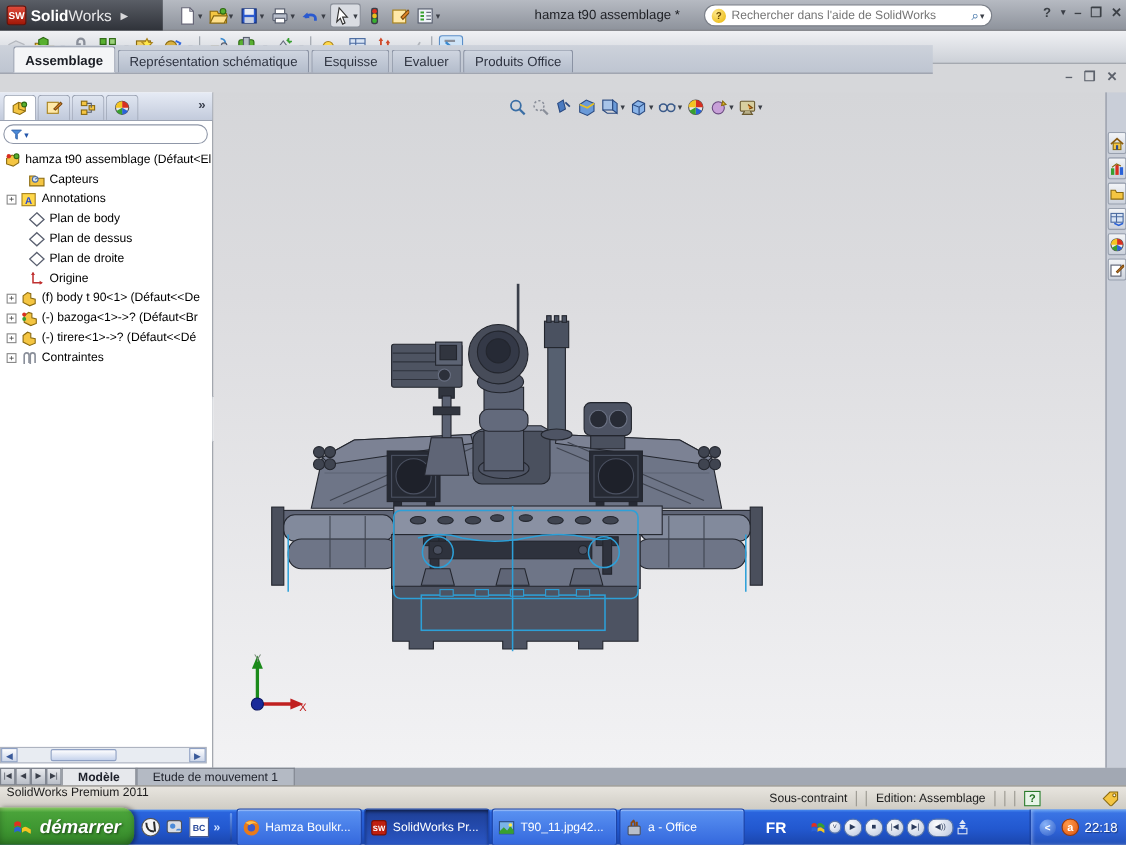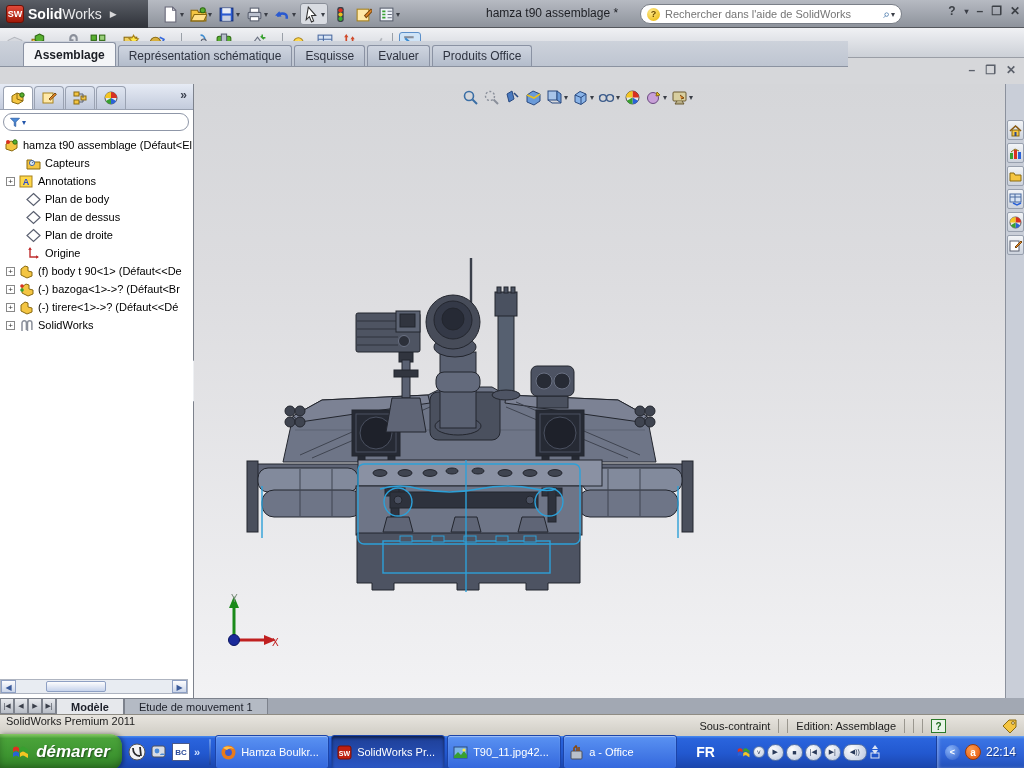--- a/index.html
+++ b/index.html
@@ -38,21 +38,21 @@
   #toolbar2 { left:0; top:28px; width:1024px; height:30px;
     background:linear-gradient(#f0f1f4,#ccd0d7); border-bottom:1px solid #9a9ea6;
     display:flex; align-items:center; padding-left:4px; gap:3px; }
   .a-ico { width:22px; height:22px; border-radius:3px; display:flex; align-items:center; justify-content:center; }
   .a-ico svg { width:19px; height:19px; }
   .a-ico.pressed { background:#cfe4f7; border:1px solid #5b8fc9; }
   .a-sep { width:1px; height:20px; background:#9aa0a8; margin:0 3px; }
 
   
   #cmdtabs { left:0; top:41px; width:848px; height:26px; background:linear-gradient(#cdd2db,#bec5d1);
-    border-bottom:1px solid #8b92a0; display:flex; align-items:flex-end; padding-left:23px; }
+    border-bottom:1px solid #8b92a0; display:flex; align-items:flex-end; padding-left:12px; }
   .ctab { height:21px; padding:0 10px; display:flex; align-items:center; font-size:12px; color:#2e3340;
     background:linear-gradient(#cfd5e0,#b3bccb); border:1px solid #8a92a3; border-bottom:none;
     border-radius:3px 3px 0 0; margin-right:2px; }
   .ctab.active { background:#f4f5f7; font-weight:bold; color:#1a1d24; height:24px; }
   #doc-ctrls { right:8px; top:63px; display:flex; gap:10px; color:#5c616b; font-weight:bold; font-size:12px; }
 
   
   #left-panel { left:0; top:84px; width:194px; height:614px; background:#fff; border-right:1px solid #7d828c; }
   #panel-tabs { left:0; top:0; width:193px; height:26px;
     background:linear-gradient(#e6ebf5,#c3cbdc); border-bottom:1px solid #9aa2b2;
@@ -501,21 +501,21 @@
     </div>
 
     <div class="trow">
       <span class="indent" style="width:6px"></span>
       <span class="exp">+</span>
       <span class="ti">
         <svg viewBox="0 0 15 15">
             <path d="M3 13V5a2.2 2.2 0 014.4 0v7" fill="none" stroke="#8a8f9a" stroke-width="1.5"></path>
             <path d="M8.5 13V5a2.2 2.2 0 014.4 0v7" fill="none" stroke="#8a8f9a" stroke-width="1.5"></path>
           </svg></span>
-      <span class="lbl">SolidWorks</span>
+      <span class="lbl">Contraintes</span>
     </div>
   </div>
 
   <div id="tree-hscroll">
     <span class="scr-btn">◀</span>
     <span class="scr-thumb"></span>
     <span class="scr-btn">▶</span>
   </div>
 </div>
 
@@ -896,15 +896,15 @@
     <span class="wmp-btn" style="width:24px;border-radius:8px">◀))</span>
     <svg width="12" height="14" viewBox="0 0 12 14">
       <path d="M6 0l3 4H3zM6 9l3-4H3z" fill="#dce4f4" transform="translate(0,0)"></path>
         <rect x="2" y="8" width="8" height="5" fill="none" stroke="#dce4f4"></rect>
       </svg>
   </div>
 
   <div id="tray">
     <span id="tray-collapse">&lt;</span>
     <span id="tray-app">a</span>
-    <span id="clock">22:14</span>
+    <span id="clock">22:18</span>
   </div>
 </div>
 
 </body></html>

